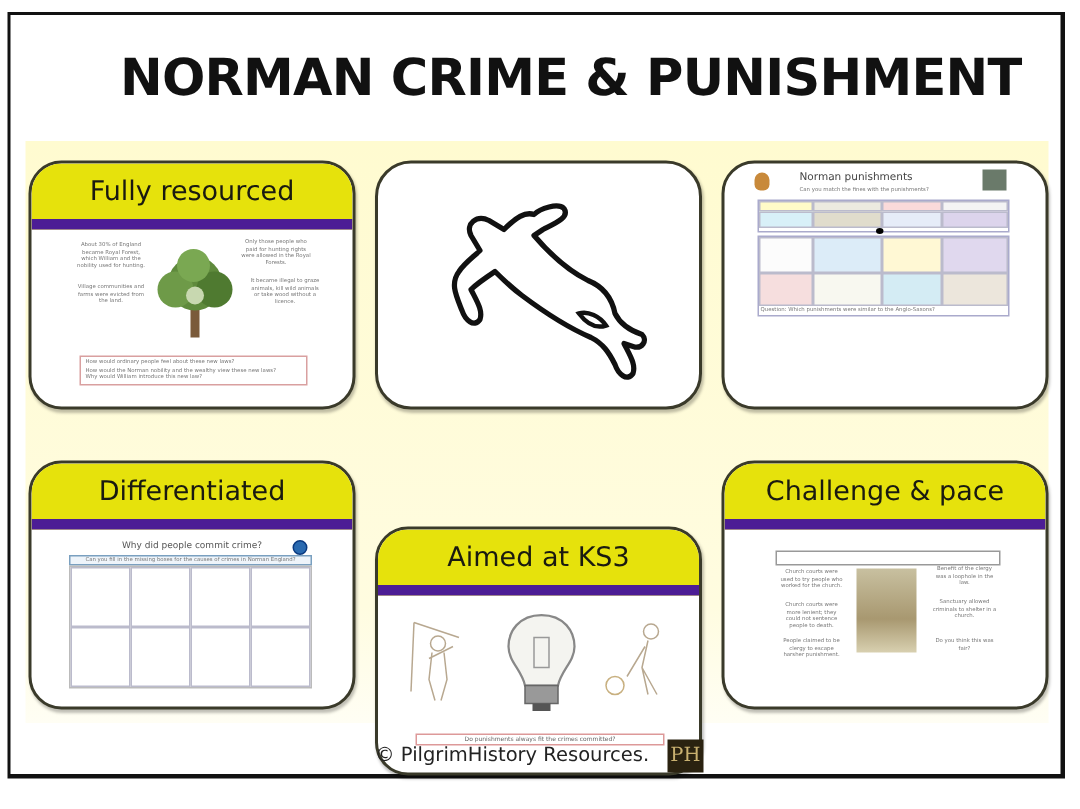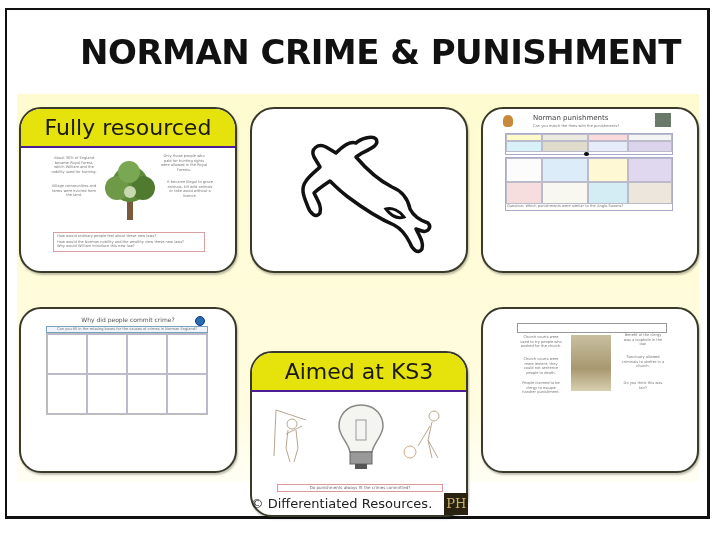--- a/index.html
+++ b/index.html
@@ -1,21 +1,21 @@
 <!DOCTYPE html>
 <html><head>
 <meta charset="utf-8">
 <style>
   html, body { margin:0; padding:0; background:#ffffff; }
   body { width:720px; height:539px; position:relative; overflow:hidden; font-family:"DejaVu Sans", sans-serif; }
   .frame { position:absolute; left:5px; top:8px; width:705px; height:511px; border:2px solid #111; border-right-width:3px; border-bottom-width:3px; background:#fff; box-sizing:border-box; }
   .title { position:absolute; left:0; top:22px; width:705px; text-align:center; font-family:"DejaVu Sans", sans-serif; font-weight:bold; font-size:34px; letter-spacing:-0.5px; color:#111;padding-left:21px; }
   .band { position:absolute; left:10px; top:84px; width:682px; height:388px; background:linear-gradient(#fffbd0, #fffce0 80%, #fffef4); }
   .card { position:absolute; width:218px; height:166px; background:#fff; border:2px solid #3a3a2a; border-radius:22px; box-sizing:border-box; overflow:hidden; box-shadow:1px 2px 2px rgba(0,0,0,0.25); }
-  .card .hdr { height:37px; background:#e6e20c; border-bottom:2px solid #4c1d95; display:flex; align-items:center; justify-content:center; font-family:"DejaVu Sans", sans-serif; font-size:22px; color:#1a1a10; }
+  .card .hdr { height:37px; background:#e6e20c; border-bottom:7px solid #4c1d95; display:flex; align-items:center; justify-content:center; font-family:"DejaVu Sans", sans-serif; font-size:18px; color:#1a1a10; }
   .card .body { position:relative; height:127px; }
   .c1 { left:12px; top:97px; } .c2 { left:243px; top:97px; } .c3 { left:474px; top:97px; }
   .c4 { left:12px; top:297px; } .c5 { left:243px; top:297px;margin-top:44px; } .c6 { left:474px; top:297px; }
   .tiny { position:absolute; font-size:3.6px; line-height:4.5px; color:#777; text-align:center; }
   .footer { position:absolute; left:0; top:483px; width:705px; text-align:center; font-size:13px; color:#222; }
   .ph { display:inline-block; width:24px; height:22px; background:#2a2210; color:#c8b070; font-family:"DejaVu Serif", serif; font-size:13px; line-height:22px; text-align:center; vertical-align:middle; margin-left:8px; }
   .grid { position:absolute; border:1px solid #aac; }
   .cell { position:absolute; box-sizing:border-box; border:1px solid #bbc; }
 </style>
 </head>
@@ -80,20 +80,21 @@
         <div class="cell" style="left:0;top:24px;width:36px;height:22px;background:#f6dede;"></div>
         <div class="cell" style="left:36px;top:24px;width:46px;height:22px;background:#f8f8f0;"></div>
         <div class="cell" style="left:82px;top:24px;width:40px;height:22px;background:#d4ecf4;"></div>
         <div class="cell" style="left:122px;top:24px;width:44px;height:22px;background:#ece6dc;"></div>
       </div>
       <div class="tiny" style="left:24px;top:95px;text-align:left;">Question: Which punishments were similar to the Anglo-Saxons?</div>
     </div>
   </div>
 
   <div class="card c4">
+    <div class="hdr">Differentiated</div>
     <div class="body">
       <div style="position:absolute;left:0;top:7px;width:214px;text-align:center;font-size:6px;color:#555;">Why did people commit crime?</div>
       <div style="position:absolute;left:174px;top:7px;width:8px;height:8px;border-radius:50%;background:#2a6ab0;border:1px solid #0a3a80;"></div>
       <div class="tiny" style="left:25px;top:17px;width:160px;height:5px;border:1px solid #7aa0c0;background:#eef4fa;">Can you fill in the missing boxes for the causes of crimes in Norman England?</div>
       <div class="grid" style="left:25px;top:24px;width:160px;height:80px;border-color:#bbb;">
         <div class="cell" style="left:0;top:0;width:40px;height:40px;"></div>
         <div class="cell" style="left:40px;top:0;width:40px;height:40px;"></div>
         <div class="cell" style="left:80px;top:0;width:40px;height:40px;"></div>
         <div class="cell" style="left:120px;top:0;width:40px;height:40px;"></div>
         <div class="cell" style="left:0;top:40px;width:40px;height:40px;"></div>
@@ -122,29 +123,30 @@
       <svg style="position:absolute;left:150px;top:16px;" width="50" height="60">
         <circle cx="32" cy="8" r="5" fill="none" stroke="#b8a890"></circle>
         <path d="M30 14 L26 32 L30 50 M28 18 L16 38 M26 32 L36 50" fill="none" stroke="#b8a890"></path>
         <circle cx="8" cy="44" r="6" fill="none" stroke="#c8b080"></circle>
       </svg>
       <div class="tiny" style="left:25px;top:92px;width:164px;height:6px;line-height:6px;border:1px solid #d99;font-size:4px;color:#666;">Do punishments always fit the crimes committed?</div>
     </div>
   </div>
 
   <div class="card c6">
+    <div class="hdr">Challenge &amp; pace</div>
     <div class="body">
       <div style="position:absolute;left:34px;top:14px;width:148px;height:8px;border:1px solid #999;"></div>
       <div class="tiny" style="left:36px;top:26px;width:44px;">Church courts were used to try people who worked for the church.</div>
       <div class="tiny" style="left:36px;top:48px;width:44px;">Church courts were more lenient; they could not sentence people to death.</div>
       <div class="tiny" style="left:36px;top:72px;width:44px;">People claimed to be clergy to escape harsher punishment.</div>
       <div style="position:absolute;left:88px;top:26px;width:40px;height:56px;background:linear-gradient(#c8c0a0,#a89870 60%,#d8d0b0);"></div>
       <div class="tiny" style="left:138px;top:24px;width:44px;">Benefit of the clergy was a loophole in the law.</div>
       <div class="tiny" style="left:136px;top:46px;width:48px;">Sanctuary allowed criminals to shelter in a church.</div>
       <div class="tiny" style="left:138px;top:72px;width:44px;">Do you think this was fair?</div>
     </div>
   </div>
 
   <div class="footer">
-    <span>© Differentiated  Resources.</span>
+    <span>© PilgrimHistory  Resources.</span>
     <span class="ph">PH</span>
   </div>
 </div>
 
 </body></html>

